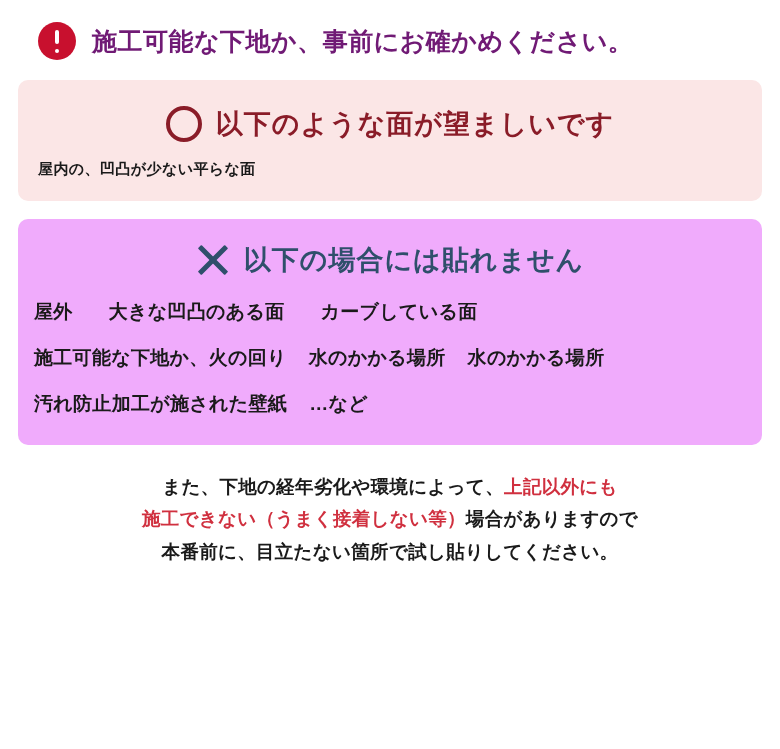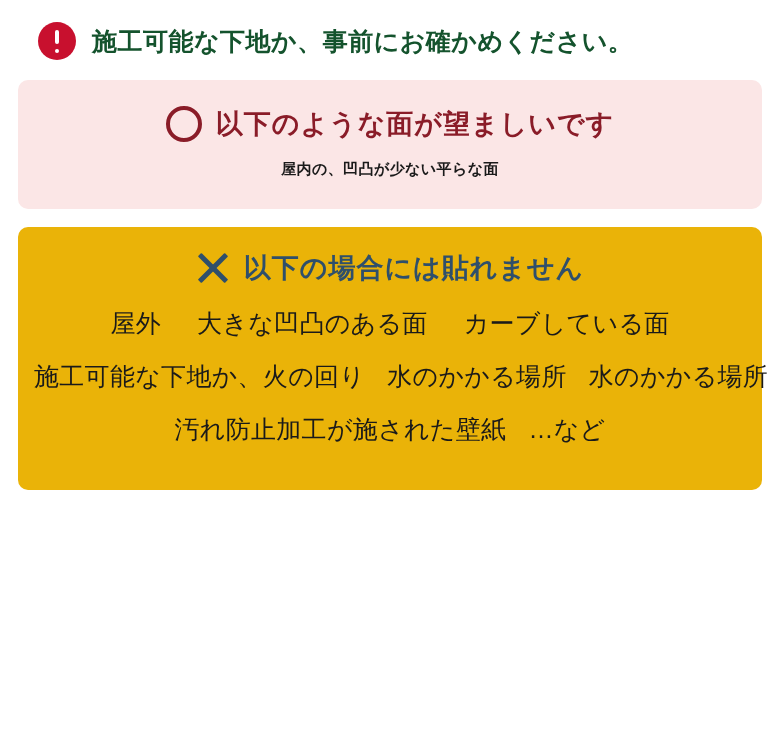--- a/index.html
+++ b/index.html
@@ -56,40 +56,39 @@
     transform: translateX(-50%);
     width: 4px;
     height: 4px;
     border-radius: 50%;
     background: #ffffff;
   }
   .heading-text {
     font-size: 25px;
     font-weight: bold;
     letter-spacing: 0.5px;
-    color: #14532d;
+    color: #701a75;
     line-height: 1.2;
   }
 
   
   .panel {
     border-radius: 10px;
     box-sizing: border-box;
   }
   .panel-ok {
     background: #fbe6e6;
     margin: 0 0 18px 0;
-    padding: 26px 20px 30px;
-    text-align: center;
+    padding: 26px 20px 22px;
+    text-align: left;
   }
   .panel-ng {
-    background: #eab308;
+    background: #f0abfc;
     margin: 0;
-    padding: 24px 16px 36px;
-    text-align: center;
+    padding: 24px 16px 20px;
   }
 
   .panel-title-row {
     display: flex;
     align-items: center;
     justify-content: center;
     gap: 14px;
   }
   
   .mark-circle {
@@ -140,22 +139,22 @@
     font-size: 27px;
     font-weight: bold;
     color: #2f4f6b;
     letter-spacing: 1px;
     line-height: 1.2;
   }
   .ng-lines {
     margin-top: 22px;
   }
   .ng-line {
-    font-size: 25px;
-    font-weight: normal;
+    font-size: 19px;
+    font-weight: bold;
     color: #1a1a1a;
     letter-spacing: 0.3px;
     margin-bottom: 20px;
     white-space: nowrap;
   }
   .ng-line:last-child { margin-bottom: 8px; }
   .ng-line .gap { display: inline-block; width: 36px; }
   .ng-line .gap-sm { display: inline-block; width: 22px; }
 
   
@@ -201,14 +200,23 @@
       </div>
       <div class="ng-line">
         <span>施工可能な下地か、火の回り</span><span class="gap-sm"></span><span>水のかかる場所</span><span class="gap-sm"></span><span>水のかかる場所</span>
       </div>
       <div class="ng-line">
         <span>汚れ防止加工が施された壁紙</span><span class="gap-sm"></span><span>…など</span>
       </div>
     </div>
   </div>
 
+  <div class="note">
+    <div>
+      <span>また、下地の経年劣化や環境によって、</span><span class="em">上記以外にも</span>
+    </div>
+    <div>
+      <span class="em">施工できない（うまく接着しない等）</span><span>場合がありますので</span>
+    </div>
+    <div>本番前に、目立たない箇所で試し貼りしてください。</div>
+  </div>
 
 </div>
 
 </body></html>

